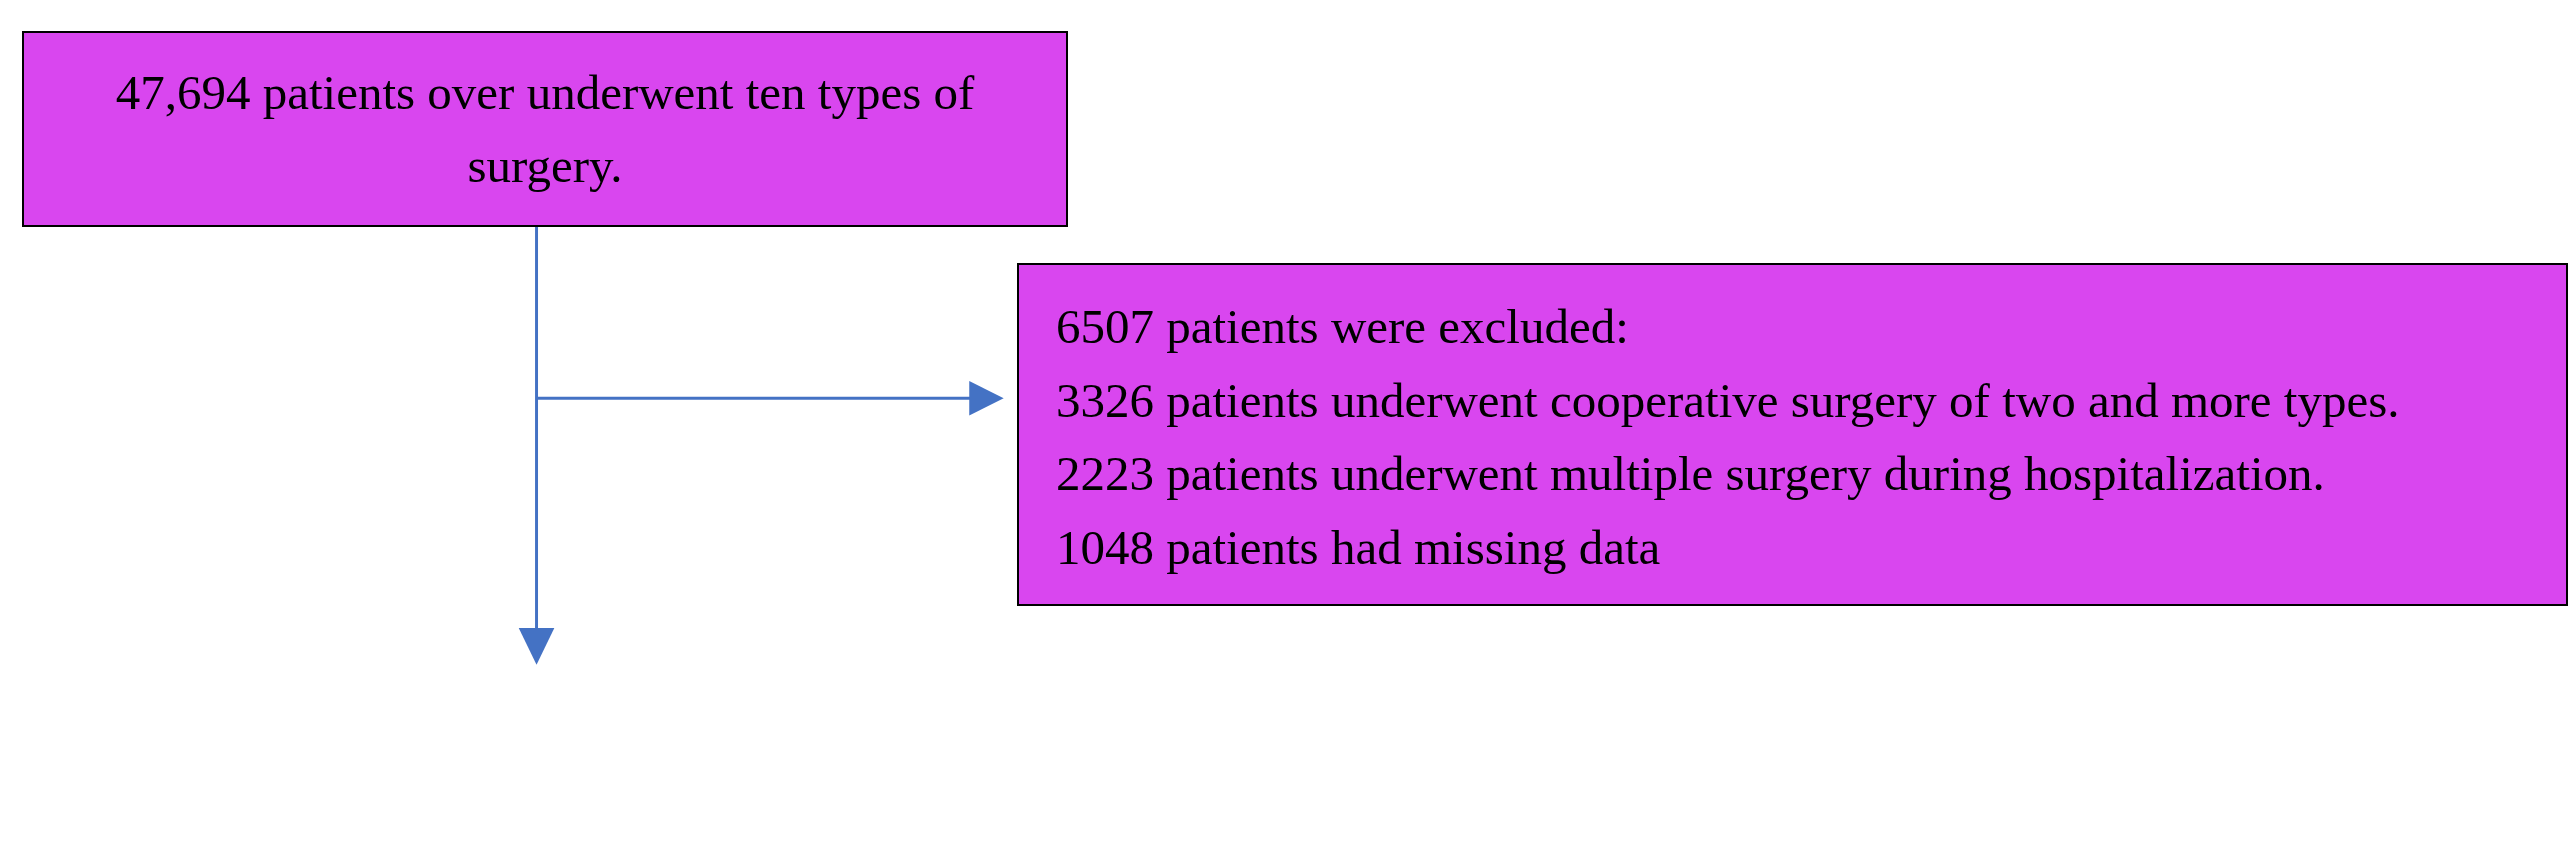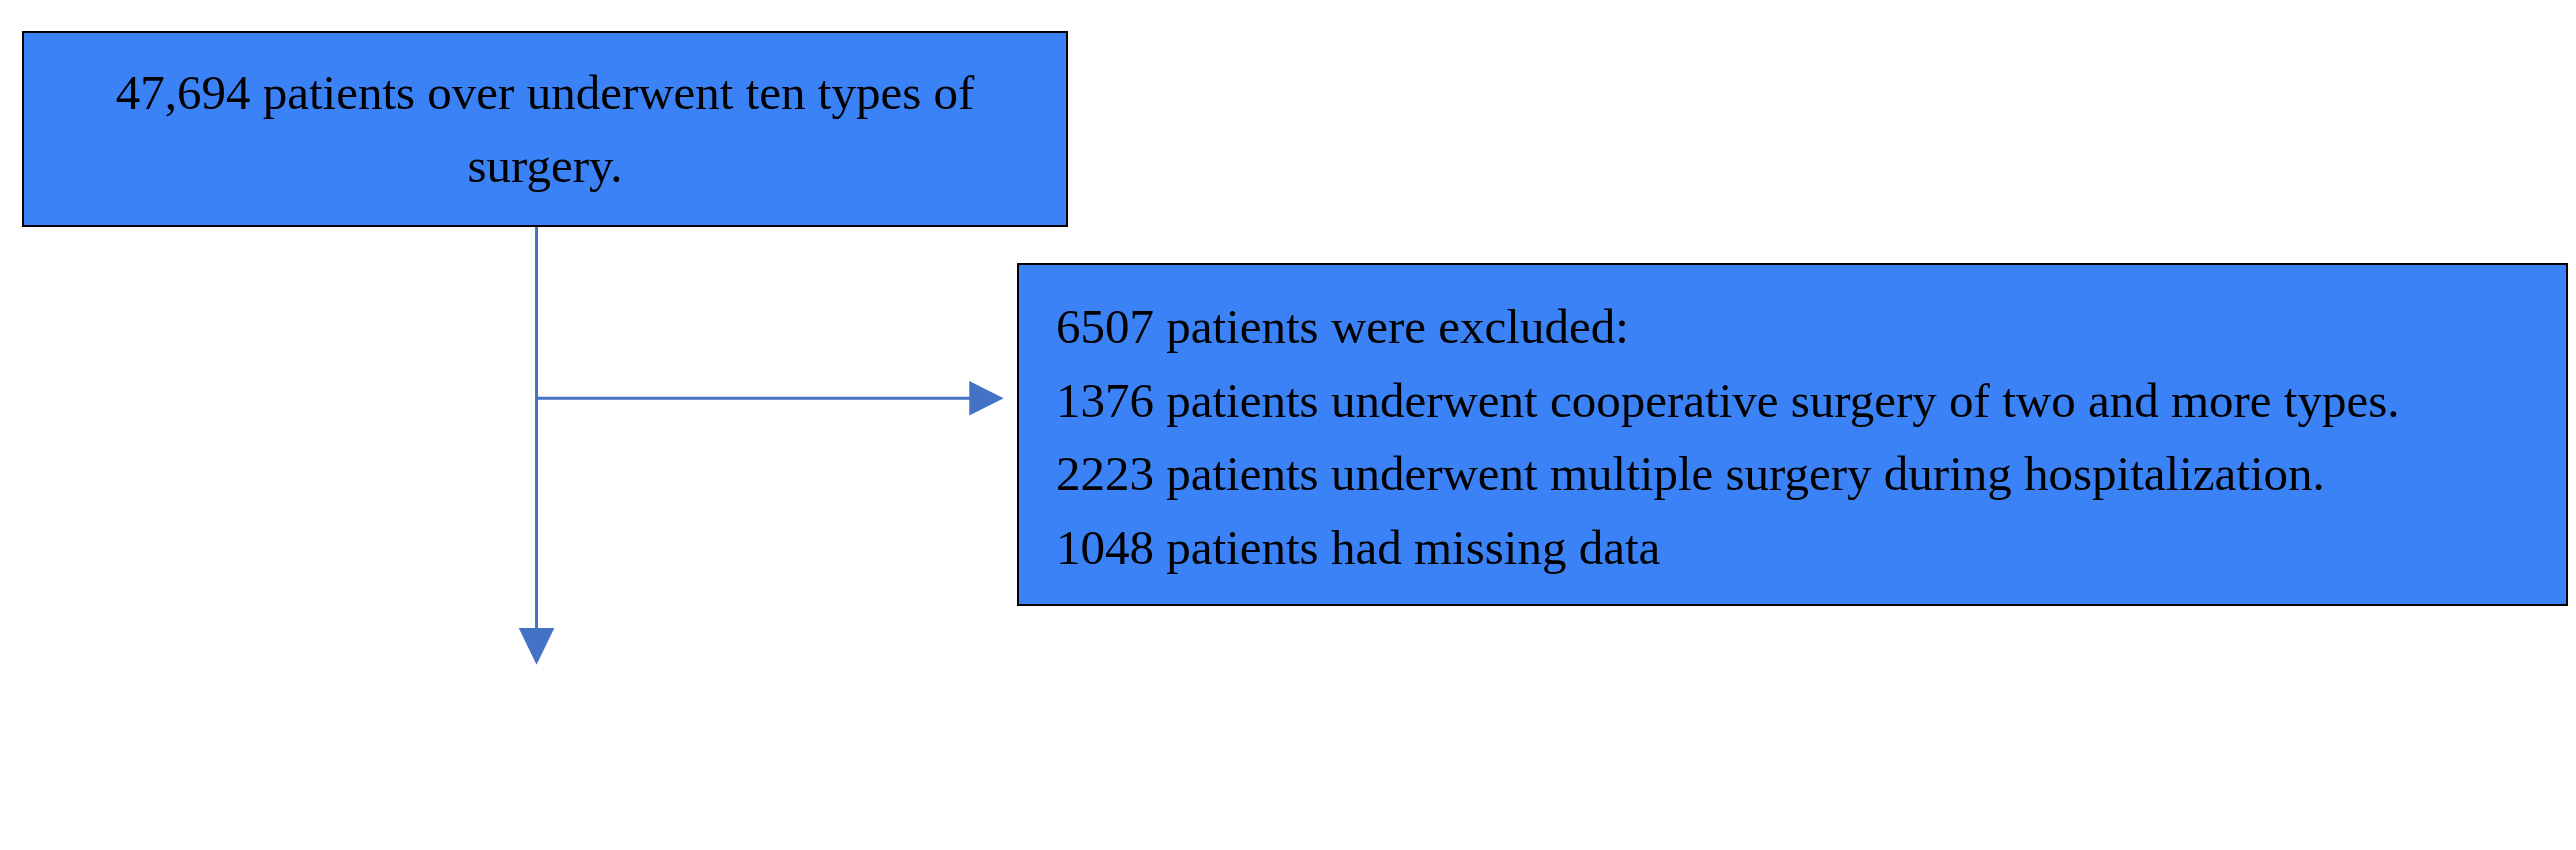--- a/index.html
+++ b/index.html
@@ -15,21 +15,21 @@
   }
   .connectors {
     position: absolute;
     left: 0; top: 0;
     width: 2576px;
     height: 850px;
   }
   .box {
     position: absolute;
     border: 2.4px solid var(--color-box_border, #000000);
-    background: #3b82f6;
+    background: #d946ef;
     font-size: 49px;
     line-height: 1.5;
   }
   .box--center {
     display: flex;
     align-items: center;
     justify-content: center;
     text-align: center;
   }
   #top-box {
@@ -63,20 +63,20 @@
     <line x1="903" y1="671" x2="1634" y2="671" stroke-width="5" stroke="#4472c4"></line>
     <polygon points="1632,642 1632,700 1690,671" fill="#4472c4"></polygon>
   </svg>
 
   <div class="box box--center" id="top-box">
     <div>47,694 patients over underwent ten types of surgery.</div>
   </div>
 
   <div class="box" id="excluded-box">
     <div class="line">6507 patients were excluded:</div>
-    <div class="line">1376 patients underwent cooperative surgery of two and more types.</div>
+    <div class="line">3326 patients underwent cooperative surgery of two and more types.</div>
     <div class="line">2223 patients underwent multiple surgery during hospitalization.</div>
     <div class="line">1048 patients had missing data</div>
   </div>
 
 
 </div>
 
 
 </body></html>

